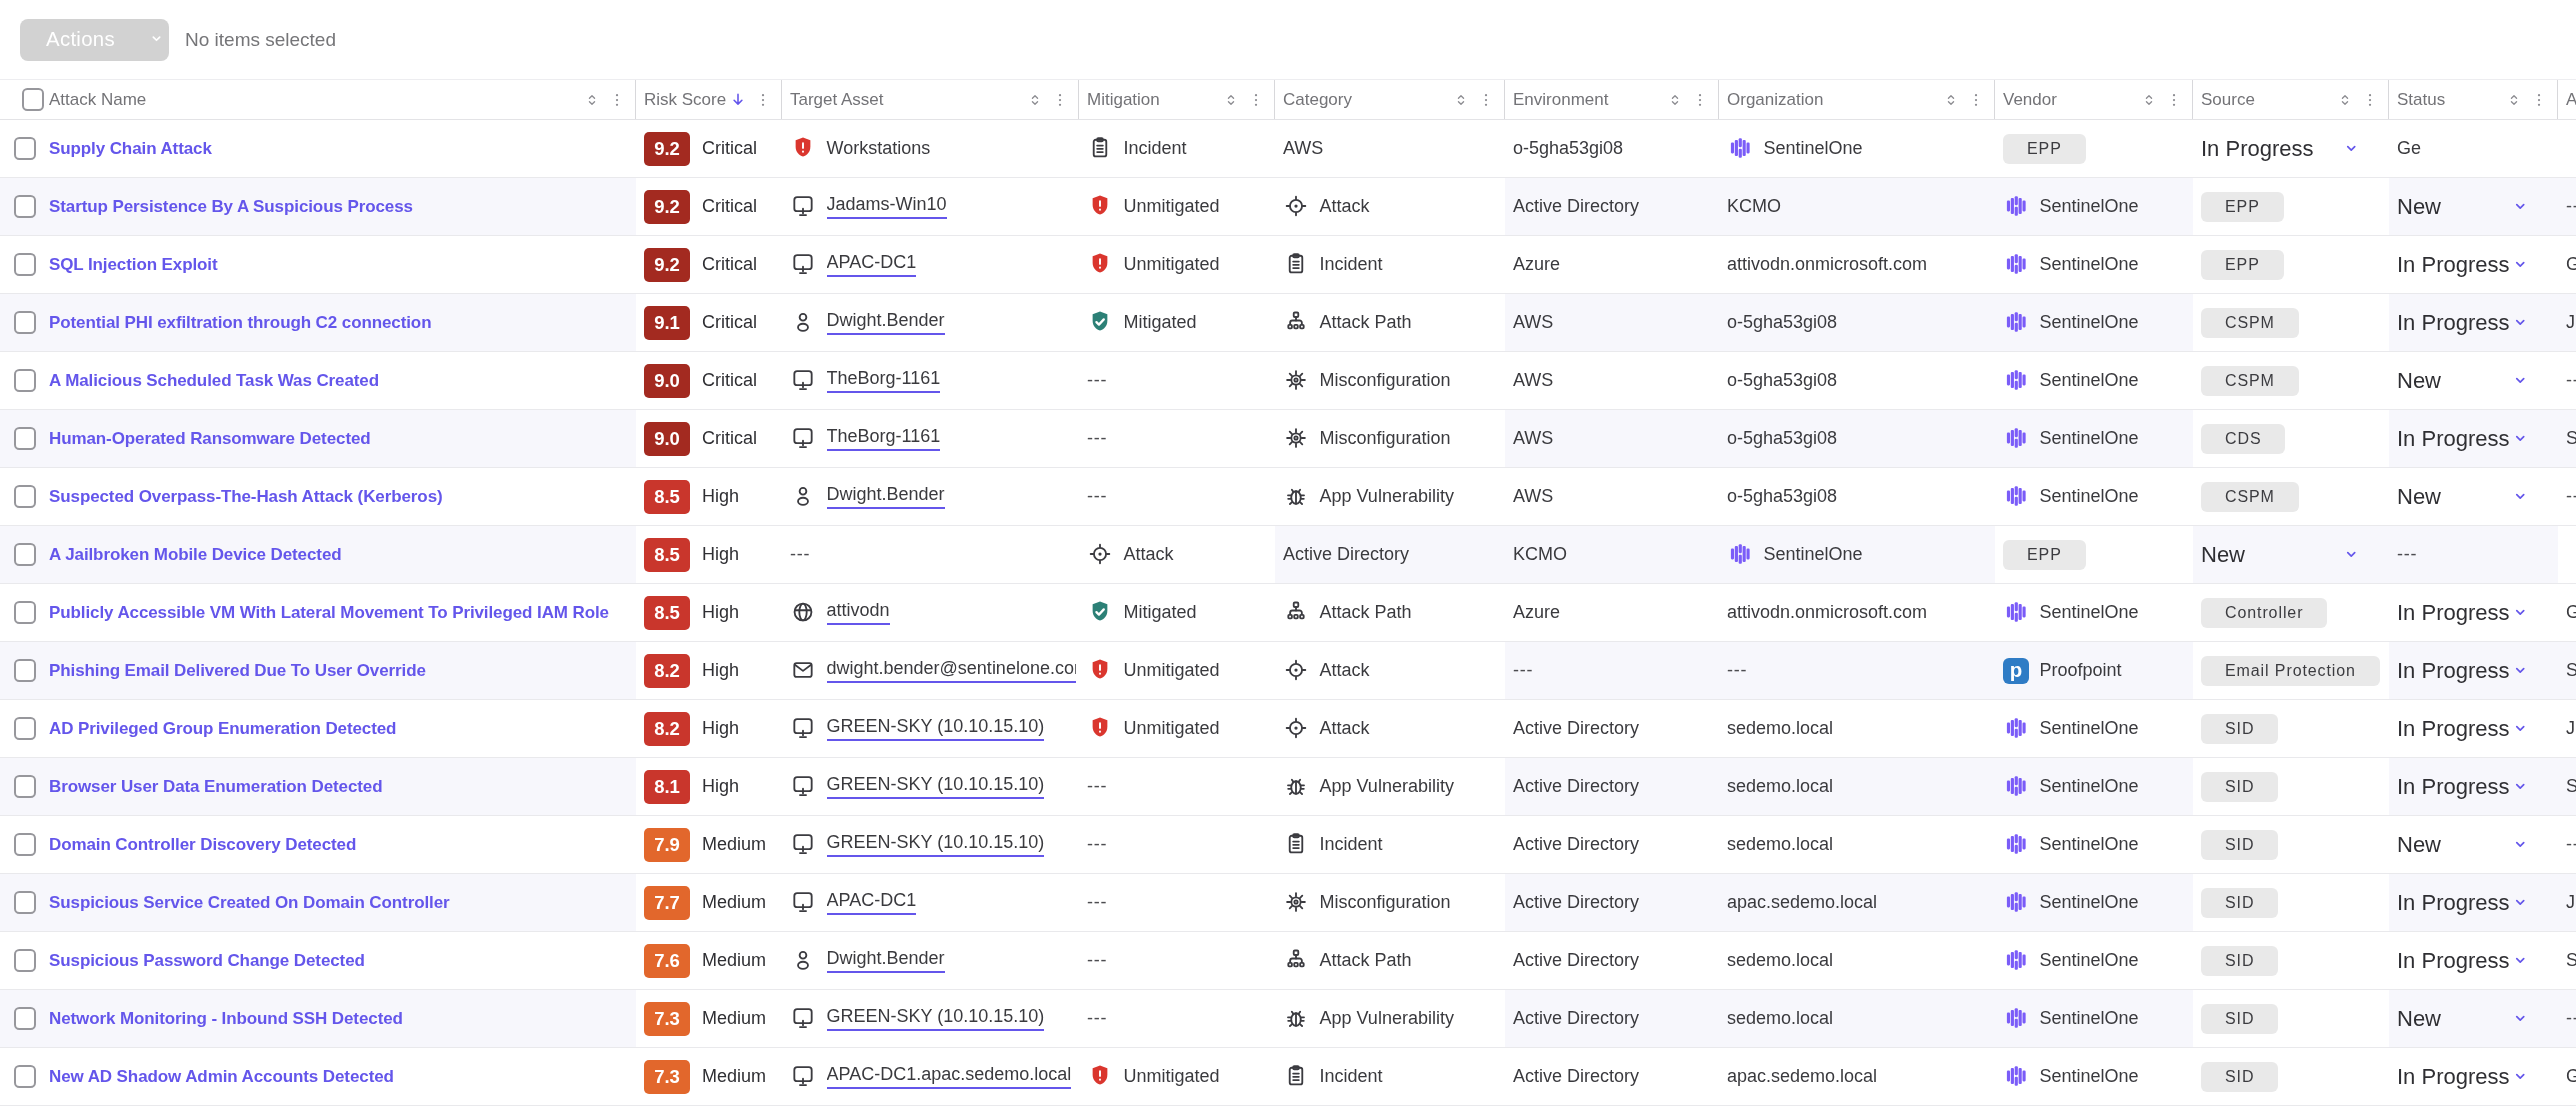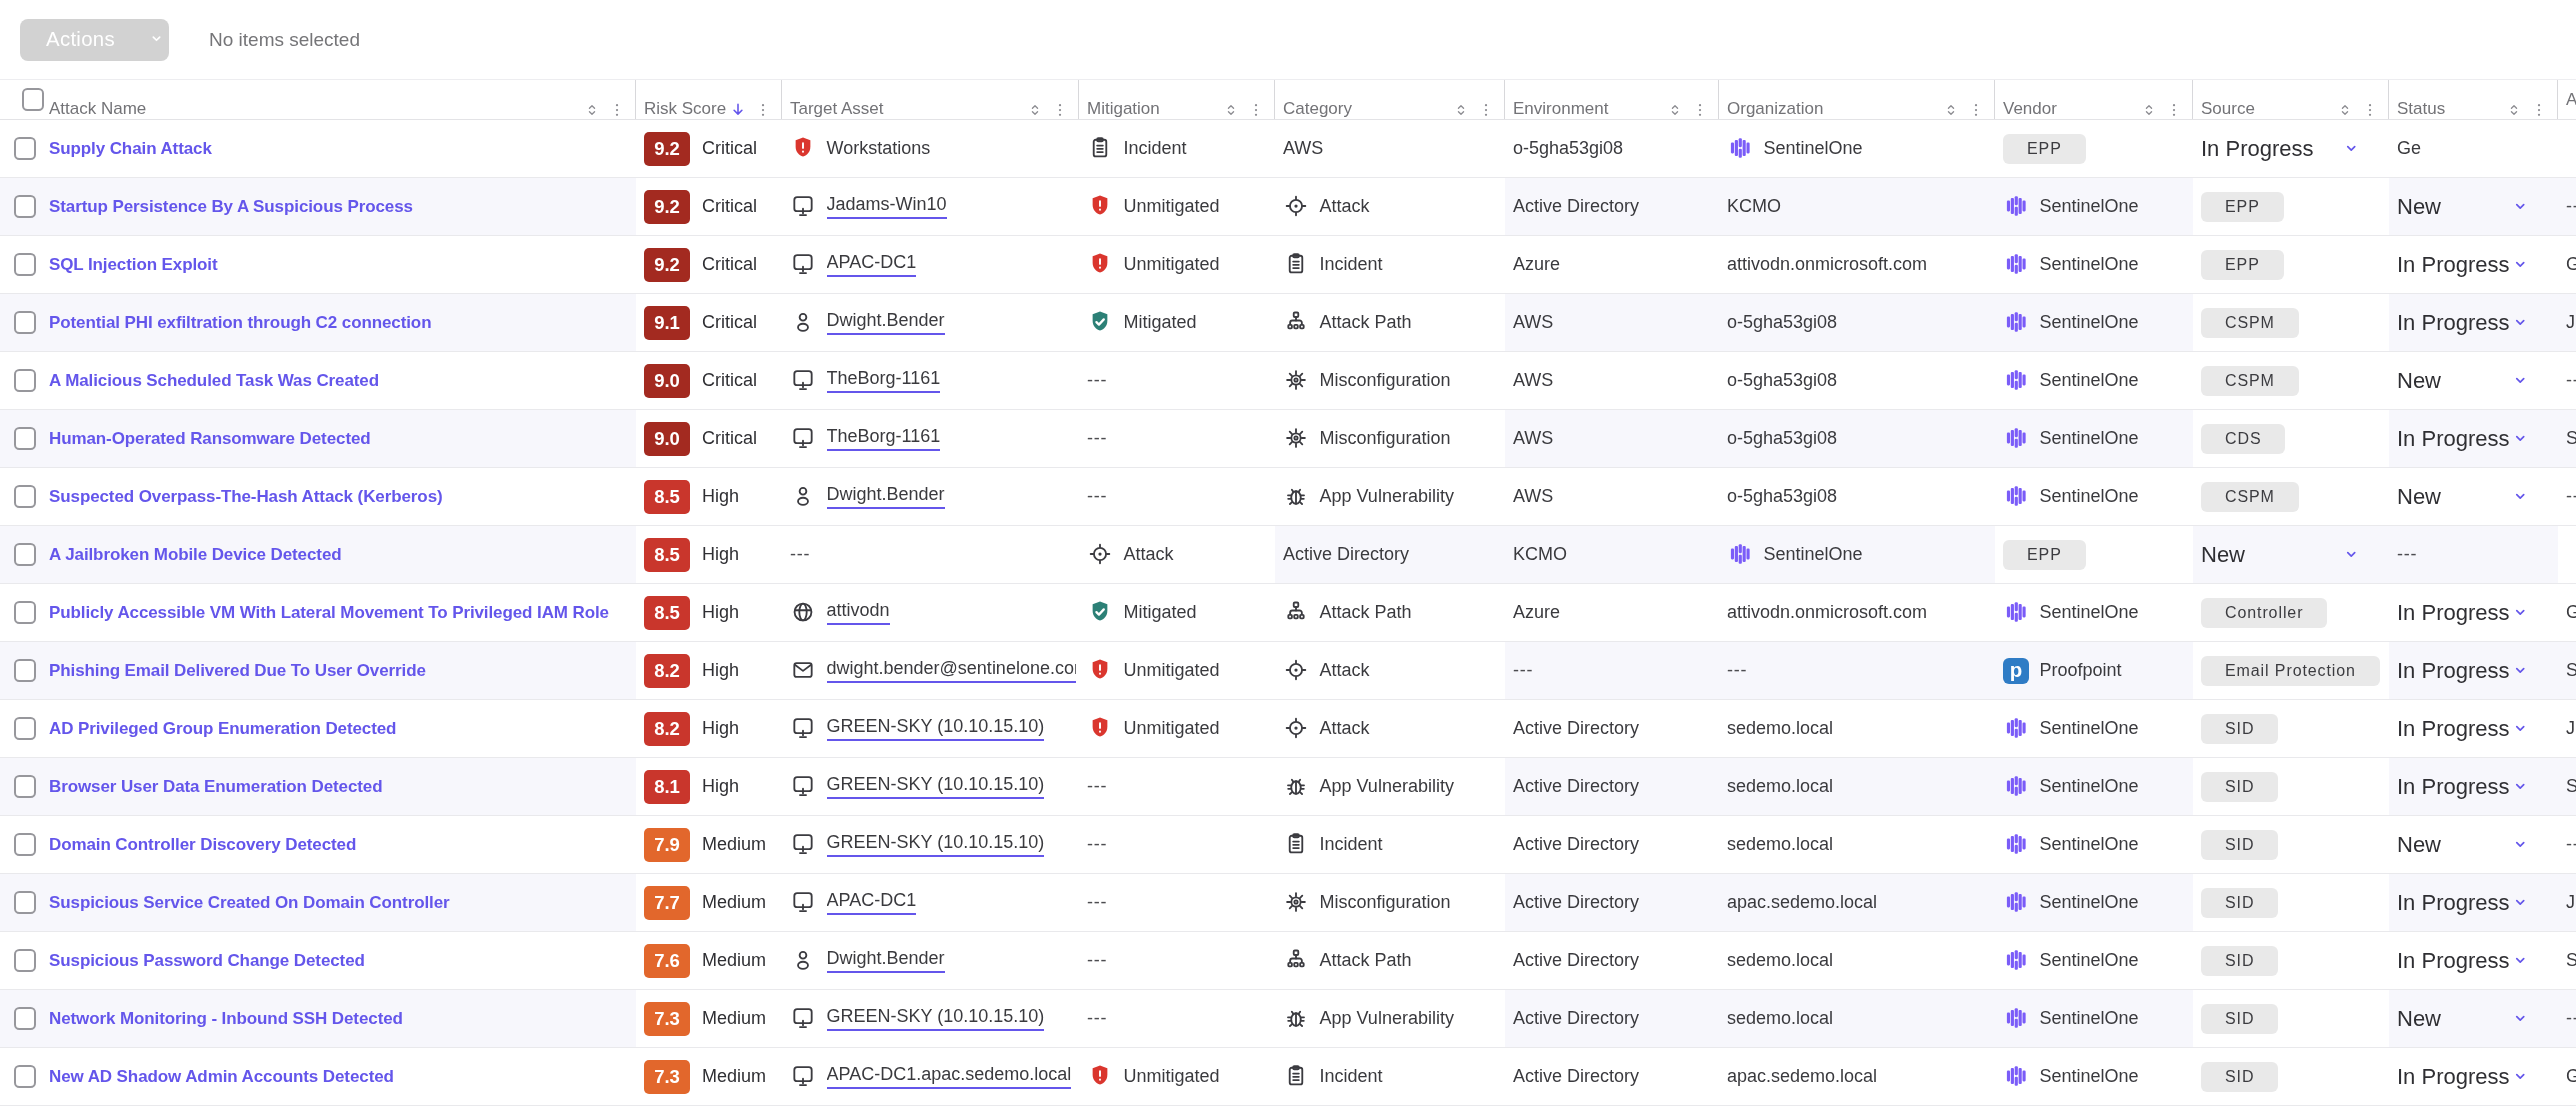--- a/index.html
+++ b/index.html
@@ -5,30 +5,30 @@
   * { margin:0; padding:0; box-sizing:border-box; }
   html,body { width:2576px; height:1107px; overflow:hidden; background:#fff;
     font-family:"Liberation Sans", sans-serif; color:#3a3a3e; }
 
   
   .topbar { height:80px; display:flex; align-items:center; border-bottom:1.3px solid #ededf0; background:#fff; }
   .actions-btn { margin-left:20px; width:149px; height:42px; background:#d2d2d2; border:none;
     border-radius:8px; display:flex; align-items:center; justify-content:space-between;
     padding:0 4px 0 26px; cursor:default; }
   .actions-btn .lbl { color:#ffffff; font-size:20.4px; letter-spacing:0.3px; }
-  .selection-text { margin-left:40px; font-size:19px; color:#757578; }
+  .selection-text { margin-left:16px; font-size:19px; color:#757578; }
 
   
   .grid-row { display:grid; grid-template-columns:49px 587px 146px 297px 196px 230px 214px 276px 198px 196px 169px 18.5px; align-items:center; }
   .thead { height:40px; border-bottom:1.3px solid #e3e3e6; background:#fff; }
   .th { height:100%; display:flex; align-items:center; padding-left:8px; overflow:hidden; }
   .th.first { padding-left:0; }
   .th .th-label { font-size:17px; color:#737377; white-space:nowrap; }
   .th .icons { margin-left:auto; display:flex; align-items:center; gap:6.6px; padding-right:9.2px; }
-  .th.with-divider { border-right:1.3px solid #d8d8db;align-items:flex-end; }
+  .th.with-divider { border-right:1.3px solid #d8d8db; }
   .icon-btn { background:none; border:none; padding:0; display:flex; cursor:pointer; }
 
   .row { height:58px; border-bottom:1.3px solid #e9e9ec; background:#fff; }
   .row:nth-child(even) .cell.tint { background:#f7f7fc; }
   .cell { height:100%; display:flex; align-items:center; padding-left:8px; overflow:hidden; white-space:nowrap; }
   .cell.first { padding-left:0; }
 
   .checkbox { width:22.4px; height:22.4px; border:2px solid #97979c; border-radius:5.3px; background:#fff; margin-left:14px; flex:none; cursor:pointer; }
 
   .attack-name { font-size:17px; font-weight:bold; color:#6456eb; letter-spacing:-0.1px; overflow:hidden; text-overflow:clip; cursor:pointer; }

